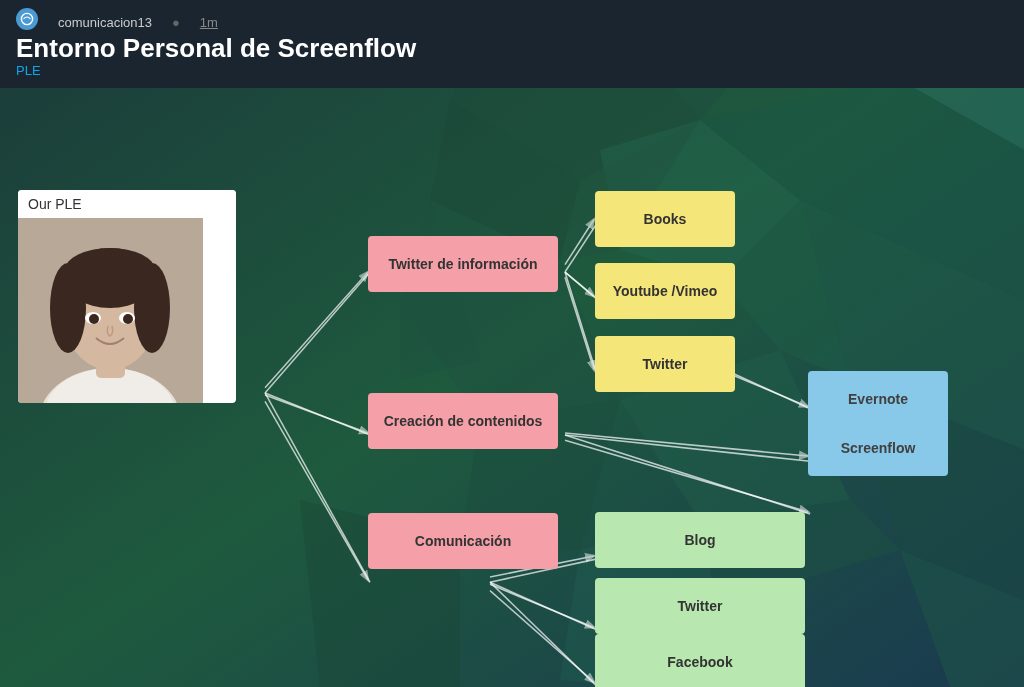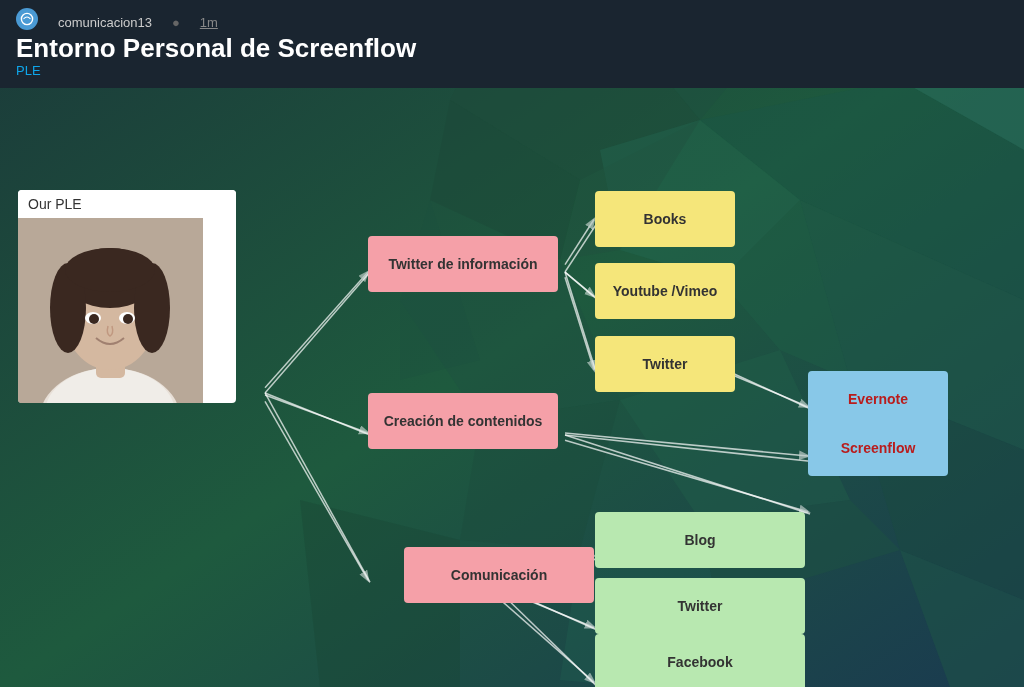--- a/index.html
+++ b/index.html
@@ -148,21 +148,21 @@
     }
 
     .node-yellow {
       background: #f5e67a;
       color: #333;
       min-width: 140px;
     }
 
     .node-blue {
       background: #88c8e8;
-      color: #b91c1c;
+      color: #404040;
       min-width: 140px;
       text-align: right;
     }
 
     .node-green {
       background: #b8e8b0;
       color: #333;
       min-width: 210px;
     }
   </style>
@@ -296,21 +296,21 @@
       <line x1="565" y1="335" x2="808" y2="403" stroke="white" stroke-width="1.5" opacity="0.7" marker-end="url(#arrow)"></line>
       <line x1="490" y1="465" x2="594" y2="445" stroke="white" stroke-width="1.5" opacity="0.7" marker-end="url(#arrow)"></line>
       <line x1="490" y1="472" x2="594" y2="513" stroke="white" stroke-width="1.5" opacity="0.7" marker-end="url(#arrow)"></line>
       <line x1="490" y1="478" x2="594" y2="565" stroke="white" stroke-width="1.5" opacity="0.7" marker-end="url(#arrow)"></line>
     </svg>
 
     <div class="node node-pink" style="left: 368px; top: 148px;">Twitter de información</div>
 
     <div class="node node-pink" style="left: 368px; top: 305px;">Creación de contenidos</div>
 
-    <div class="node node-pink" style="left: 368px; top: 459px; margin-left: 36px;">Comunicación</div>
+    <div class="node node-pink" style="left: 368px; top: 425px;">Comunicación</div>
 
     <div class="node node-yellow" style="left: 595px; top: 103px;">Books</div>
 
     <div class="node node-yellow" style="left: 595px; top: 175px;">Youtube /Vimeo</div>
 
     <div class="node node-yellow" style="left: 595px; top: 248px;">Twitter</div>
 
     <div class="node node-blue" style="left: 808px; top: 283px;">Evernote</div>
 
     <div class="node node-blue" style="left: 808px; top: 332px;">Screenflow</div>

